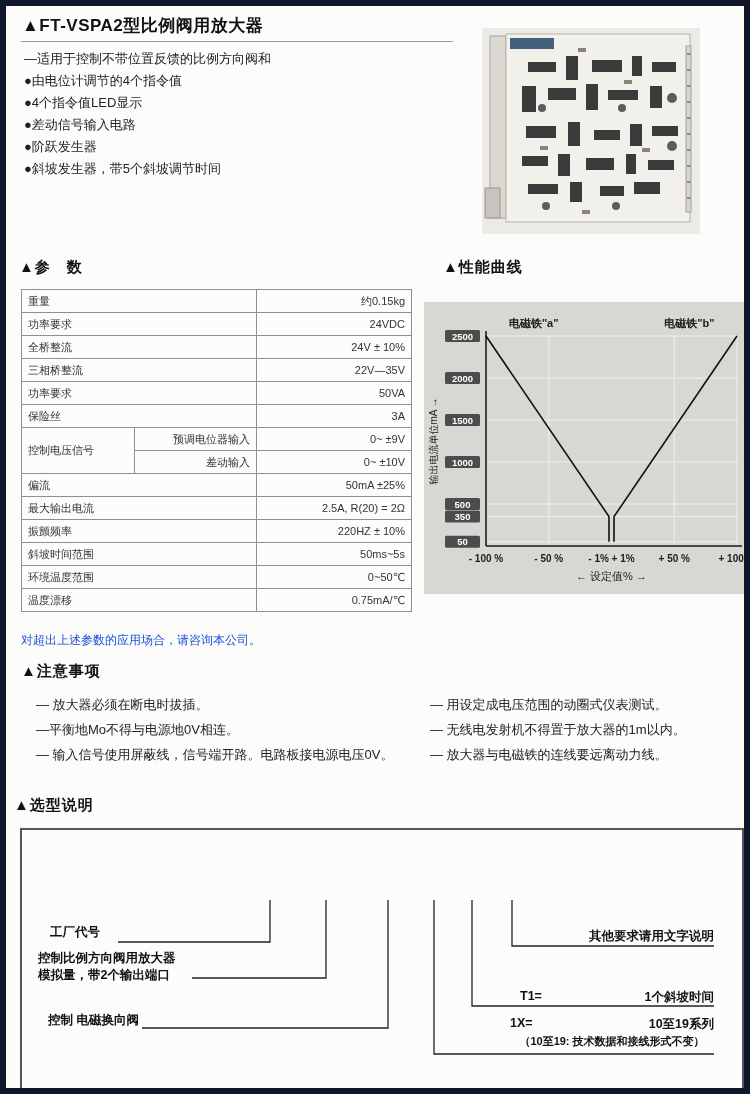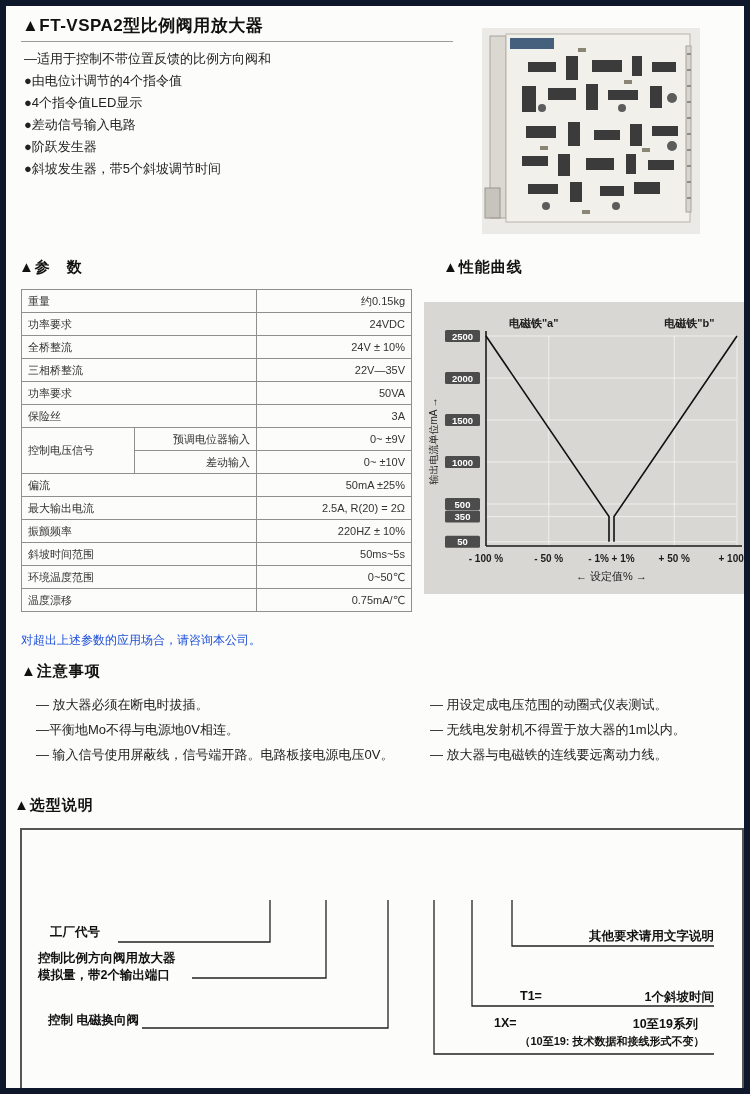--- a/index.html
+++ b/index.html
@@ -307,20 +307,20 @@
     </svg>
     <div class="sel-label" style="left:28px; top:94px;">工厂代号</div>
     <div class="sel-label" style="left:16px; top:120px;">控制比例方向阀用放大器</div>
     <div class="sel-label" style="left:16px; top:137px;">模拟量，带2个输出端口</div>
     <div class="sel-label" style="left:26px; top:182px;">控制 电磁换向阀</div>
     <div class="sel-label right-align" style="left:480px; top:98px; width:212px;">其他要求请用文字说明</div>
     <div class="sel-row" style="left:498px; top:159px; width:194px;">
       <span>T1=</span>
       <span>1个斜坡时间</span>
     </div>
-    <div class="sel-row" style="left:472px; top:186px; width:204px;">
+    <div class="sel-row" style="left:488px; top:186px; width:204px;">
       <span>1X=</span>
       <span>10至19系列</span>
     </div>
     <div class="sel-note" style="left:486px; top:204px; width:208px;">（10至19: 技术数据和接线形式不变）</div>
   </div>
 
 </div>
 
 </body></html>

